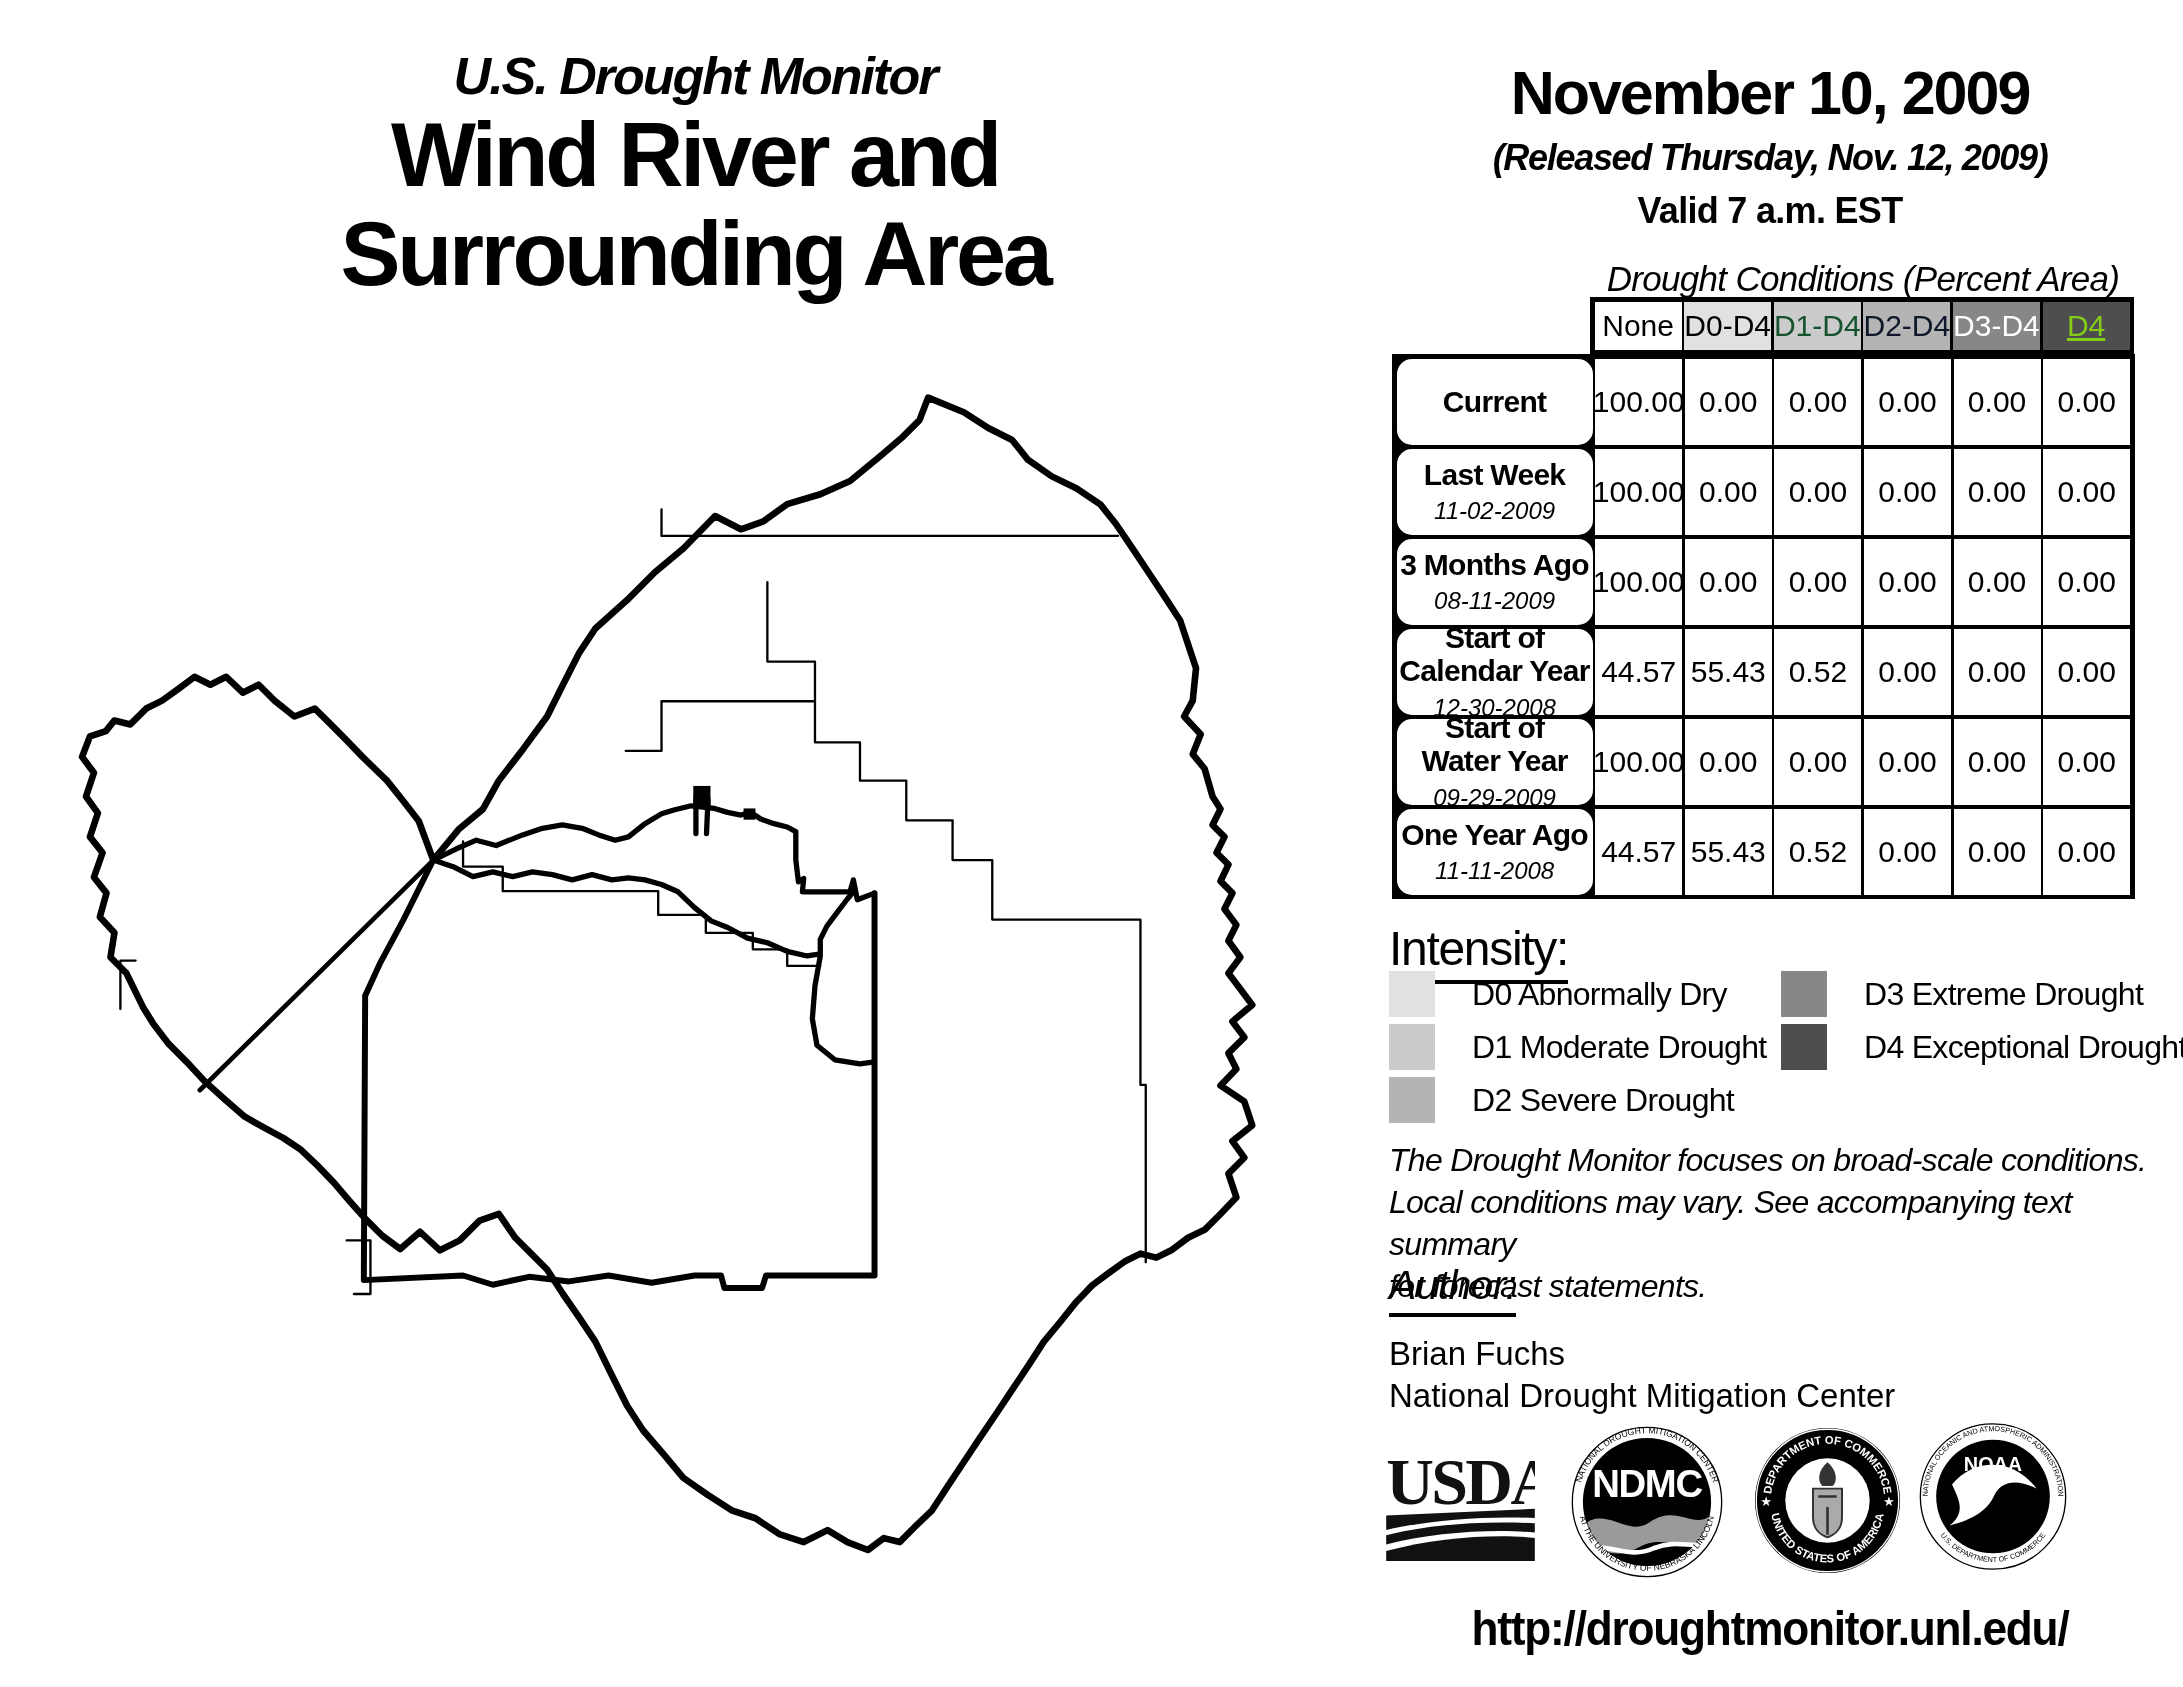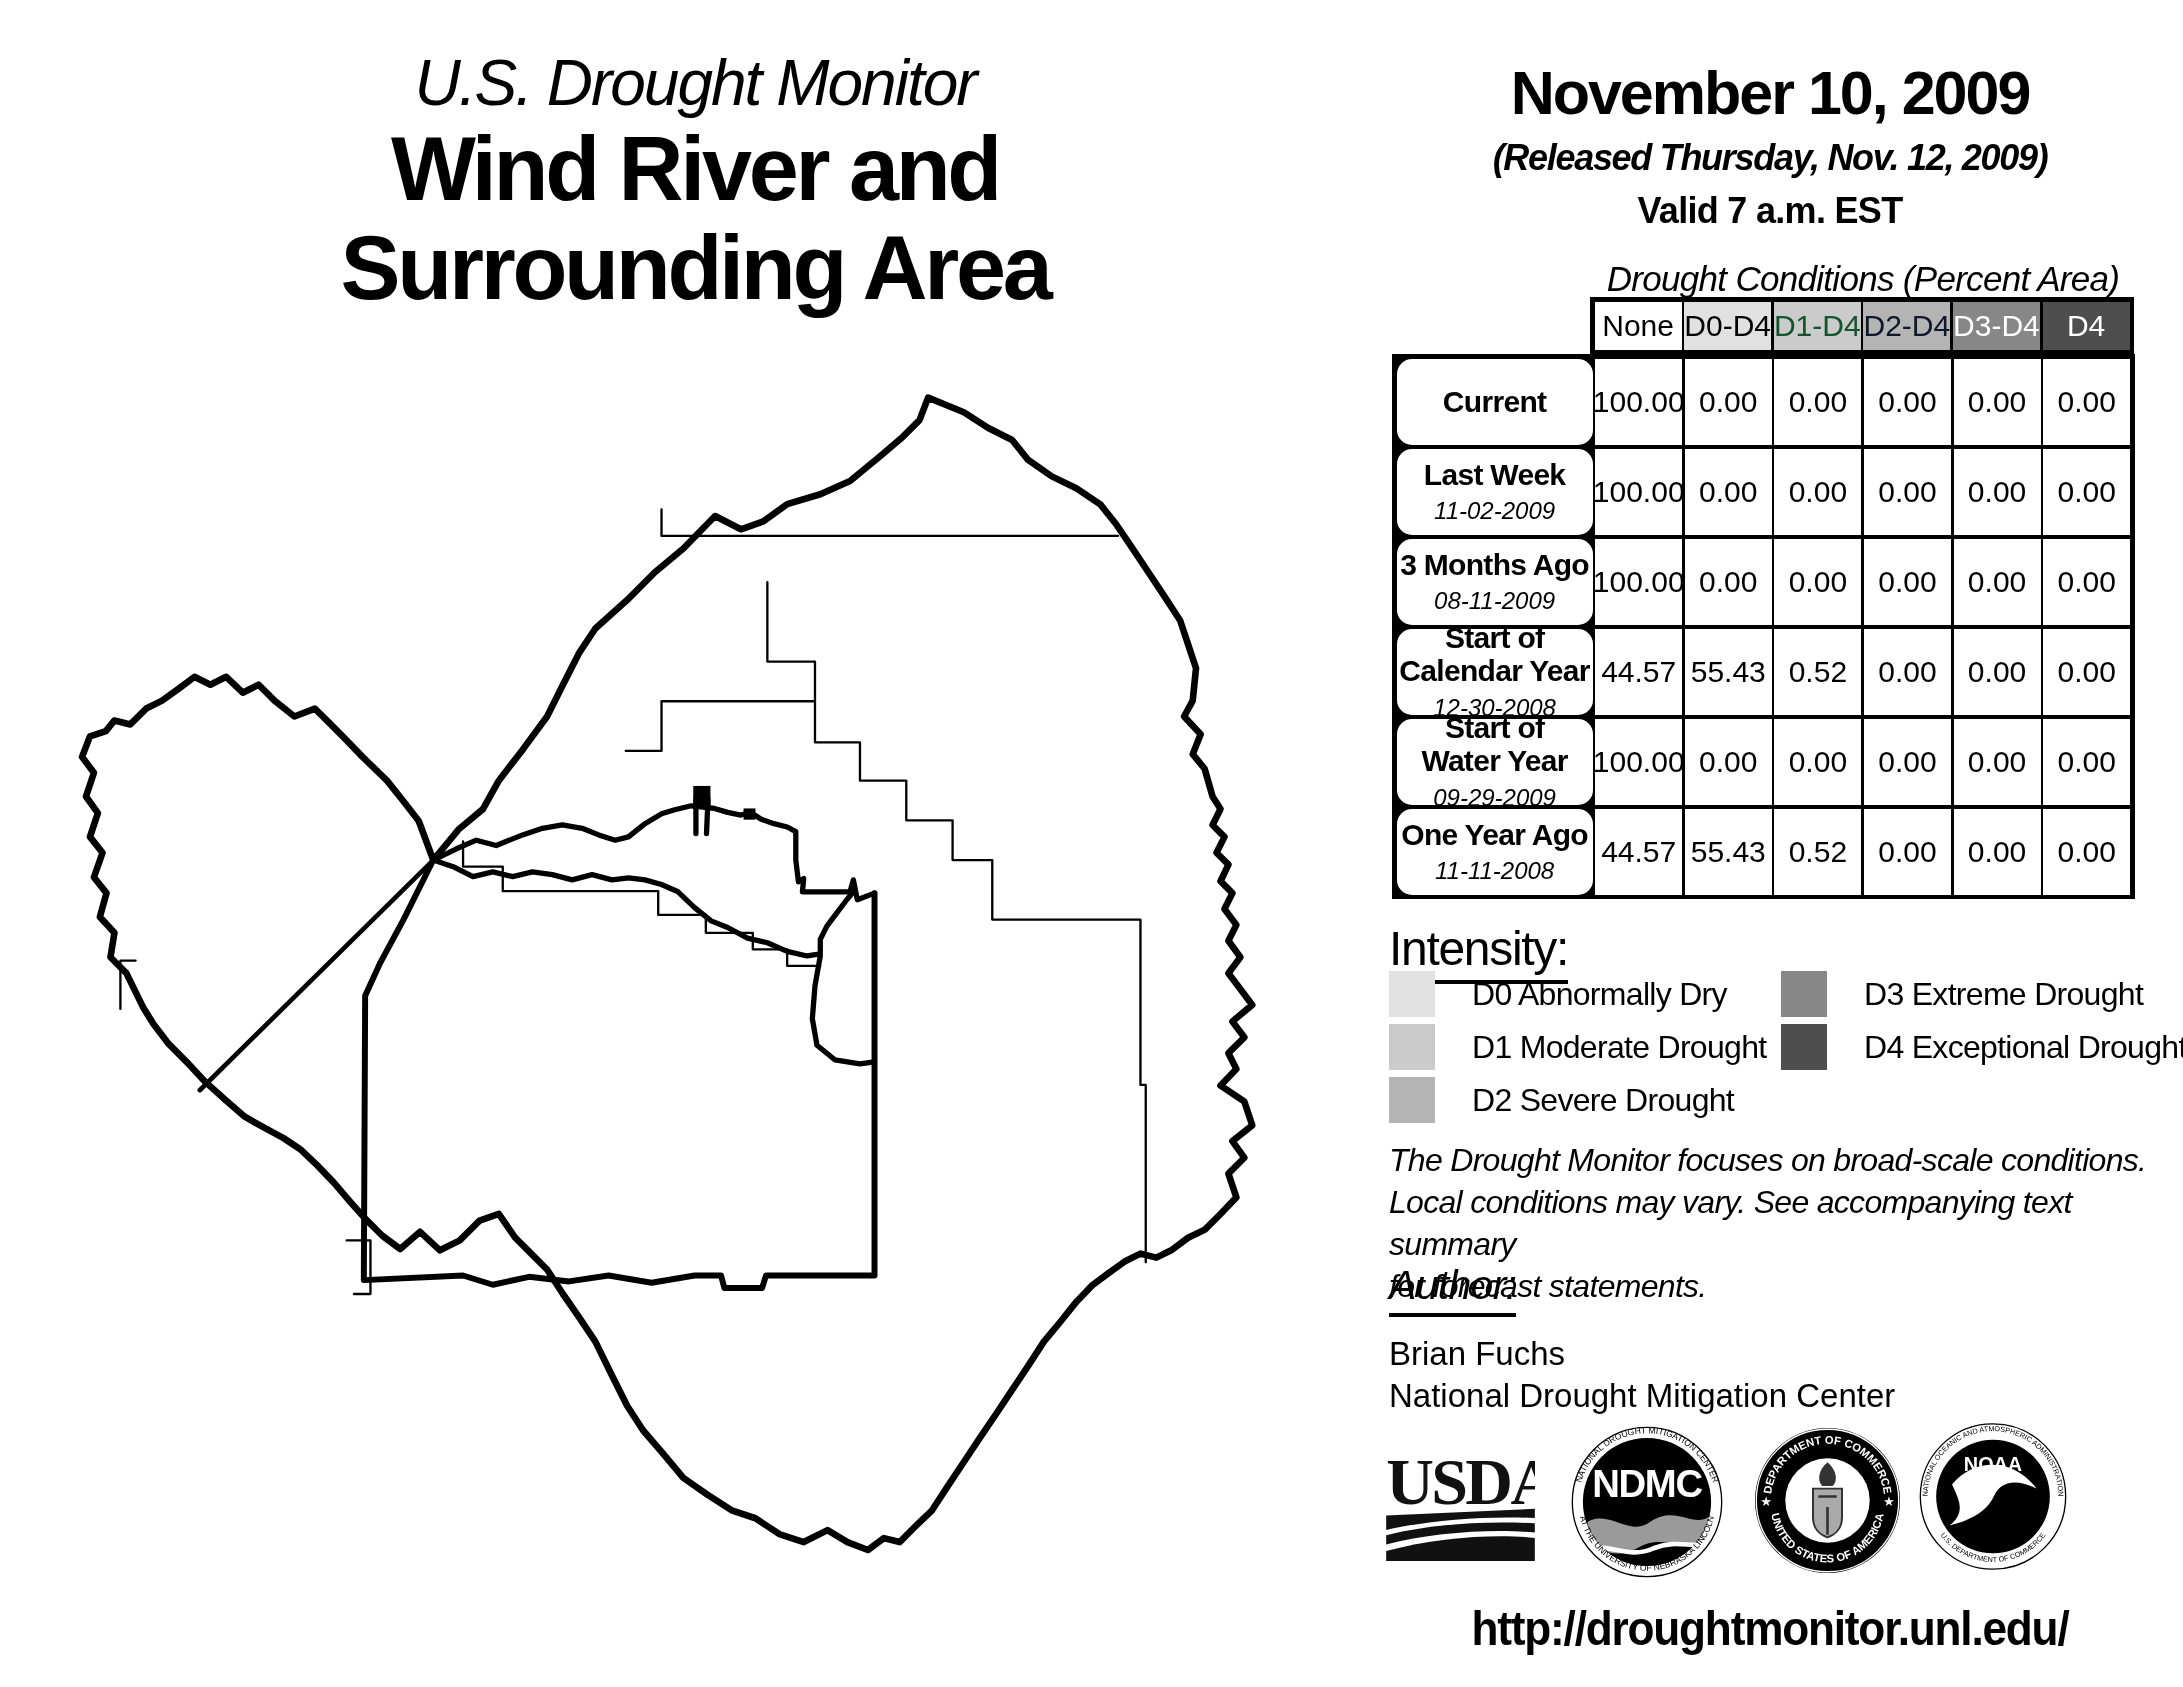--- a/index.html
+++ b/index.html
@@ -4,21 +4,21 @@
 <style>
   html,body{margin:0;padding:0;}
   body{
     width:2183px;height:1687px;position:relative;overflow:hidden;
     background:#ffffff;color:#000;
     font-family:"Liberation Sans", sans-serif;
   }
   .abs{position:absolute;}
   
   .title-block{left:212px;top:46px;width:966px;text-align:center;}
-  .kicker{font-size:64px;font-weight:normal;font-style:italic;letter-spacing:-2px;}
+  .kicker{font-size:52px;font-weight:bold;font-style:italic;letter-spacing:-2px;}
   .big-title{font-size:90px;font-weight:bold;line-height:99px;letter-spacing:-3.3px;}
   
   .right-head{left:1396px;top:58px;width:748px;text-align:center;}
   .date-line{font-size:61px;font-weight:bold;letter-spacing:-2px;}
   .released-line{font-size:36px;font-weight:bold;font-style:italic;margin-top:9.3px;letter-spacing:-1.3px;}
   .valid-line{font-size:36px;font-weight:bold;margin-top:10.6px;letter-spacing:-0.7px;}
   
   .tbl-title{left:1590px;top:259px;width:546px;text-align:center;font-size:35px;font-style:italic;letter-spacing:-0.7px;}
   .tbl-header{left:1590px;top:297px;background:#000;padding:4.6px;display:grid;
               grid-template-columns:repeat(6,87px);grid-auto-rows:48px;grid-column-gap:2.6px;}
@@ -133,21 +133,21 @@
 </div>
 
 <div class="abs tbl-title">Drought Conditions (Percent Area)</div>
 
 <div class="abs tbl-header">
   <div class="hcell" style="background: rgb(255, 255, 255); color: rgb(0, 0, 0);">None</div>
   <div class="hcell" style="background: rgb(225, 225, 225); color: rgb(0, 0, 0);">D0-D4</div>
   <div class="hcell" style="background: rgb(203, 203, 203); color: #14532d;">D1-D4</div>
   <div class="hcell" style="background: rgb(180, 180, 180); color: #0f172a;">D2-D4</div>
   <div class="hcell" style="background: rgb(135, 135, 135); color: rgb(255, 255, 255);">D3-D4</div>
-  <div class="hcell" style="background: rgb(78, 78, 78); color: #ffffff;">D4</div>
+  <div class="hcell" style="background: rgb(78, 78, 78); color: #84cc16; text-decoration: underline;">D4</div>
 </div>
 
 <div class="abs tbl-body">
 
   <div class="lcell">
     <div class="rl">Current</div>
   </div>
   <div class="vcell">100.00</div>
   <div class="vcell">0.00</div>
   <div class="vcell">0.00</div>

